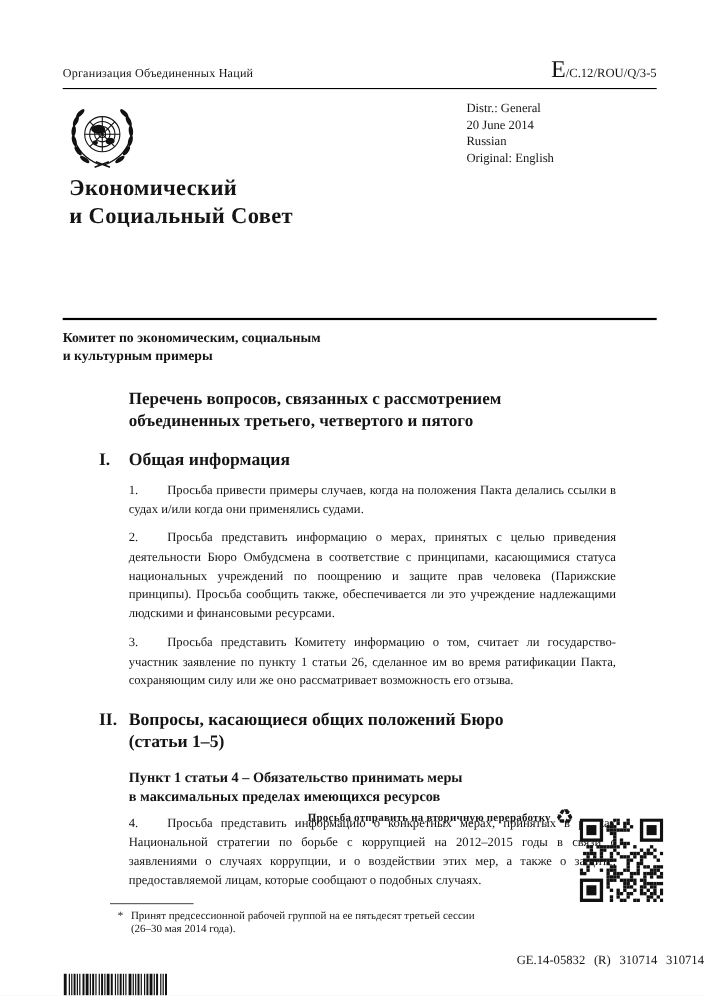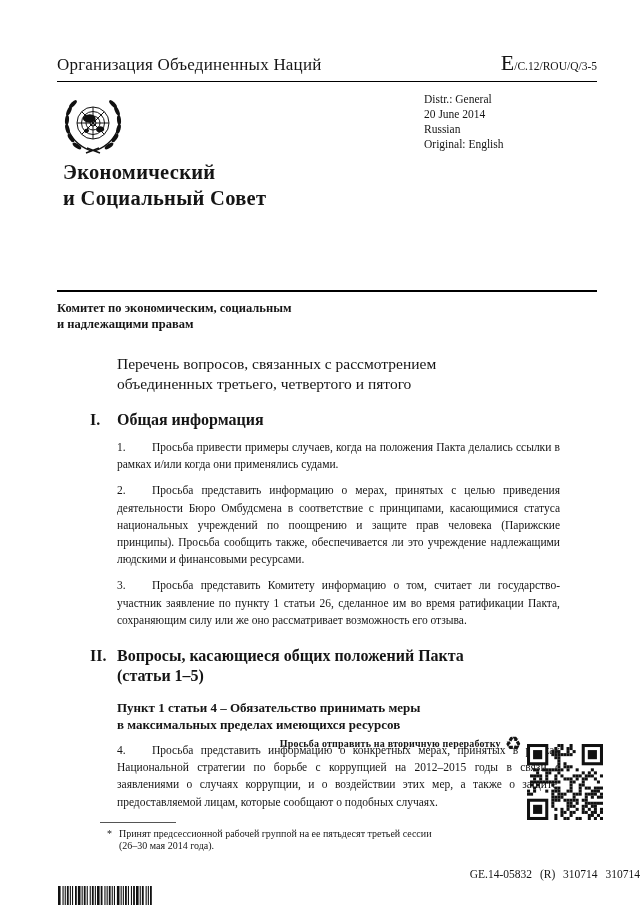--- a/index.html
+++ b/index.html
@@ -14,21 +14,21 @@
     outline:1px solid #e6e6e6;
     overflow:hidden;
   }
   
   .masthead-top{
     margin:52px 43px 0 57px;
     padding-bottom:6px;
     border-bottom:1px solid #000;
     display:flex;justify-content:space-between;align-items:baseline;
   }
-  .org-name{font-size:17px;letter-spacing:.2px;}
+  .org-name{font-size:11px;letter-spacing:.2px;}
   .doc-symbol{font-size:11.5px;white-space:nowrap;}
   .doc-symbol .big-e{font-size:22px;line-height:1;}
   .emblem-row{margin:9px 43px 0 57px;display:flex;align-items:flex-start;flex-direction:column;}
   .emblem{width:72px;height:66px;flex:0 0 auto;}
   .council-title{
     margin-left:6px;margin-top:2px;
     font-size:20.5px;font-weight:bold;line-height:26px;letter-spacing:.3px;
   }
   .distr-block{
     position:absolute;left:424px;top:92px;
@@ -40,21 +40,21 @@
     border-top:2.5px solid #000;
     height:0;
   }
   
   .committee{
     margin:9px 43px 0 57px;
     font-weight:bold;font-size:12.5px;line-height:15.5px;
   }
   .doc-title{
     margin:22px 0 0 117px;width:445px;
-    font-weight:normal;font-size:15.5px;line-height:19.5px;
+    font-weight:bold;font-size:15.5px;line-height:19.5px;
   }
   .doc-title sup{font-size:9px;}
   .sec-heading{
     margin:17px 0 0 90px;width:470px;
     display:flex;align-items:flex-start;
     font-weight:bold;font-size:16px;line-height:20px;
   }
   .sec-num{flex:0 0 27px;}
   .para{
     margin:9px 0 0 117px;width:443px;
@@ -144,41 +144,41 @@
     <div>Distr.: General</div>
     <div>20 June 2014</div>
     <div>Russian</div>
     <div>Original: English</div>
   </div>
 
   <div class="thick-rule"></div>
 
   <div class="committee">
     <div>Комитет по экономическим, социальным</div>
-    <div>и надлежащими правам</div>
+    <div>и культурным примеры</div>
   </div>
 
   <div class="doc-title">
     <div>Перечень вопросов, связанных с рассмотрением</div>
     <div>объединенных третьего, четвертого и пятого</div>
   </div>
 
   <div class="sec-heading">
     <span class="sec-num">I.</span>
     <span>Общая информация</span>
   </div>
 
-  <p class="para"><span class="pnum">1.</span><span>Просьба привести примеры случаев, когда на положения Пакта делались ссылки в рамках и/или когда они применялись судами.</span></p>
+  <p class="para"><span class="pnum">1.</span><span>Просьба привести примеры случаев, когда на положения Пакта делались ссылки в судах и/или когда они применялись судами.</span></p>
   <p class="para"><span class="pnum">2.</span><span>Просьба представить информацию о мерах, принятых с целью приведения деятельности Бюро Омбудсмена в соответствие с принципами, касающимися статуса национальных учреждений по поощрению и защите прав человека (Парижские принципы). Просьба сообщить также, обеспечивается ли это учреждение надлежащими людскими и финансовыми ресурсами.</span></p>
   <p class="para"><span class="pnum">3.</span><span>Просьба представить Комитету информацию о том, считает ли государство-участник заявление по пункту 1 статьи 26, сделанное им во время ратификации Пакта, сохраняющим силу или же оно рассматривает возможность его отзыва.</span></p>
 
   <div class="sec-heading">
     <span class="sec-num">II.</span>
     <span>
-      <span>Вопросы, касающиеся общих положений Пакта</span><br>
+      <span>Вопросы, касающиеся общих положений Бюро</span><br>
       <span>(статьи 1–5)</span>
     </span>
   </div>
 
   <div class="subheading">
     <div>Пункт 1 статьи 4 – Обязательство принимать меры</div>
     <div>в максимальных пределах имеющихся ресурсов</div>
   </div>
 
   <p class="para"><span class="pnum">4.</span><span>Просьба представить информацию о конкретных мерах, принятых в рамках Национальной стратегии по борьбе с коррупцией на 2012–2015 годы в связи с заявлениями о случаях коррупции, и о воздействии этих мер, а также о защите, предоставляемой лицам, которые сообщают о подобных случаях.</span></p>

